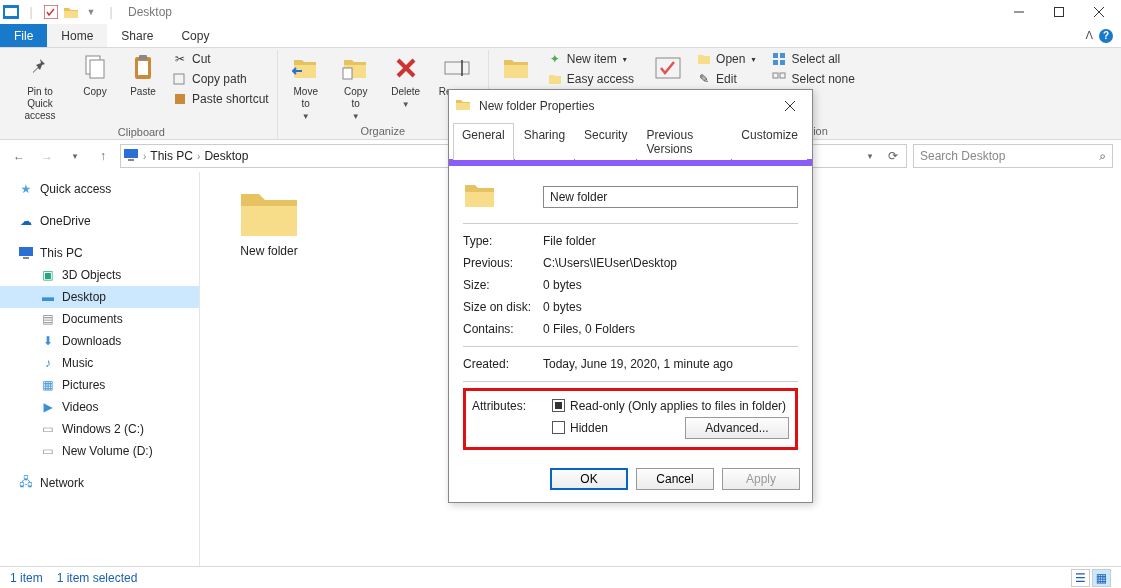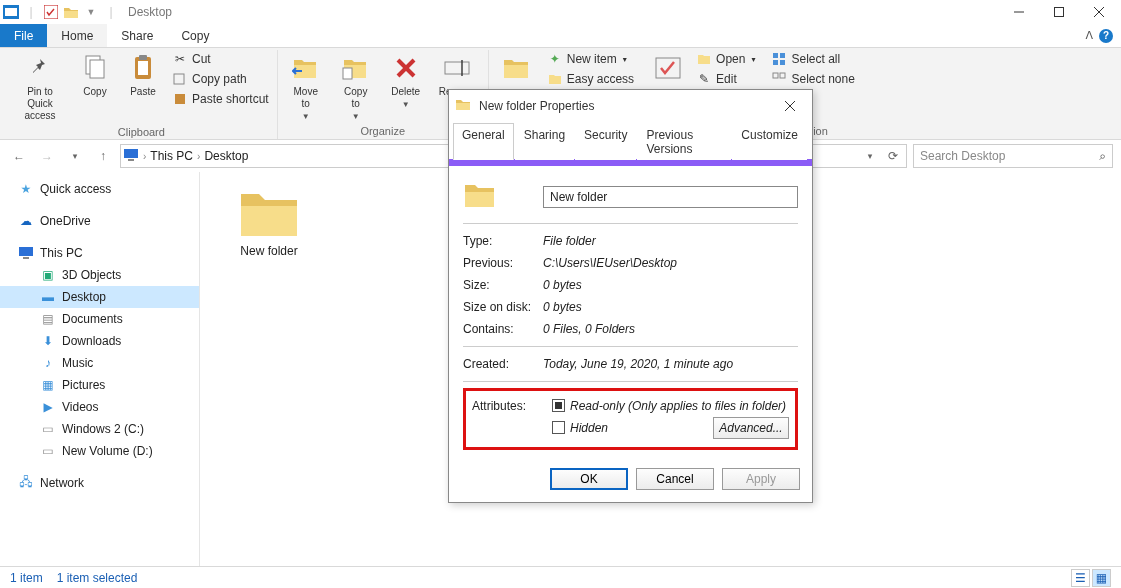--- a/index.html
+++ b/index.html
@@ -62,27 +62,27 @@
 .dlg-title { height: 28px; display: flex; align-items: center; padding: 16px 6px; }
 .dlg-title .ico { width: 18px; height: 18px; margin-right: 6px; }
 .dlg-title .ttl { font-size: 12px; color: #333; }
 .dlg-close { margin-left: auto; width: 32px; height: 22px; display: flex; align-items: center; justify-content: center; color: #333; }
 .dlg-tabs { display: flex; border-bottom: 7px solid #8b5cf6; padding: 0 4px; }
 .dlg-tab { padding: 4px 8px; font-size: 12px; color: #333; border: 1px solid transparent; border-bottom: none; margin-right: 1px; position: relative; top: 1px; background: #fff; }
 .dlg-tab.active { border-color: #ccc; border-bottom: 1px solid #fff; }
 .dlg-body { padding: 10px 14px; }
 .dlg-row { display: flex; align-items: center; padding: 4px 0; font-size: 12px; color: #222; }
 .dlg-row .k { width: 80px; }
-.dlg-row .v { flex: 1; font-style: italic; }
+.dlg-row .v { flex: 1; }
 .dlg-sep { border-top: 1px solid #ccc; margin: 6px 0; }
 .dlg-name-input { flex: 1; height: 22px; border: 1px solid #888; padding: 0 6px; font-size: 12px; display: flex; align-items: center; }
 .dlg-attrs { border: 3px solid #d11; padding: 6px; margin-top: 4px; }
 .chk { width: 13px; height: 13px; border: 1px solid #555; display: inline-flex; align-items: center; justify-content: center; margin-right: 5px; vertical-align: middle; position: relative; top: -1px; }
 .chk.fill::after { content: ""; width: 7px; height: 7px; background: #333; display: block; }
-.dlg-adv { width: 76px; height: 22px; border: 1px solid #999; background: linear-gradient(#fdfdfd,#ececec); font-size: 12px; color: #222; display: flex; align-items: center; justify-content: center; margin-left: auto; }
+.dlg-adv { width: 104px; height: 22px; border: 1px solid #999; background: linear-gradient(#fdfdfd,#ececec); font-size: 12px; color: #222; display: flex; align-items: center; justify-content: center; margin-left: auto; }
 .dlg-btns { display: flex; justify-content: flex-end; gap: 8px; padding: 8px 12px 12px; }
 .dlg-btn { width: 78px; height: 22px; border: 1px solid #999; background: linear-gradient(#fdfdfd,#ececec); font-size: 12px; display: flex; align-items: center; justify-content: center; }
 .dlg-btn.primary { border: 2px solid #0a64c2; margin-left: 13px; }
 .dlg-btn.disabled { color: #999; }
 
 
 .fold-back { fill: #e7c260; }
 .fold-front { fill: #f7dd8a; }
 </style>
 </head>

